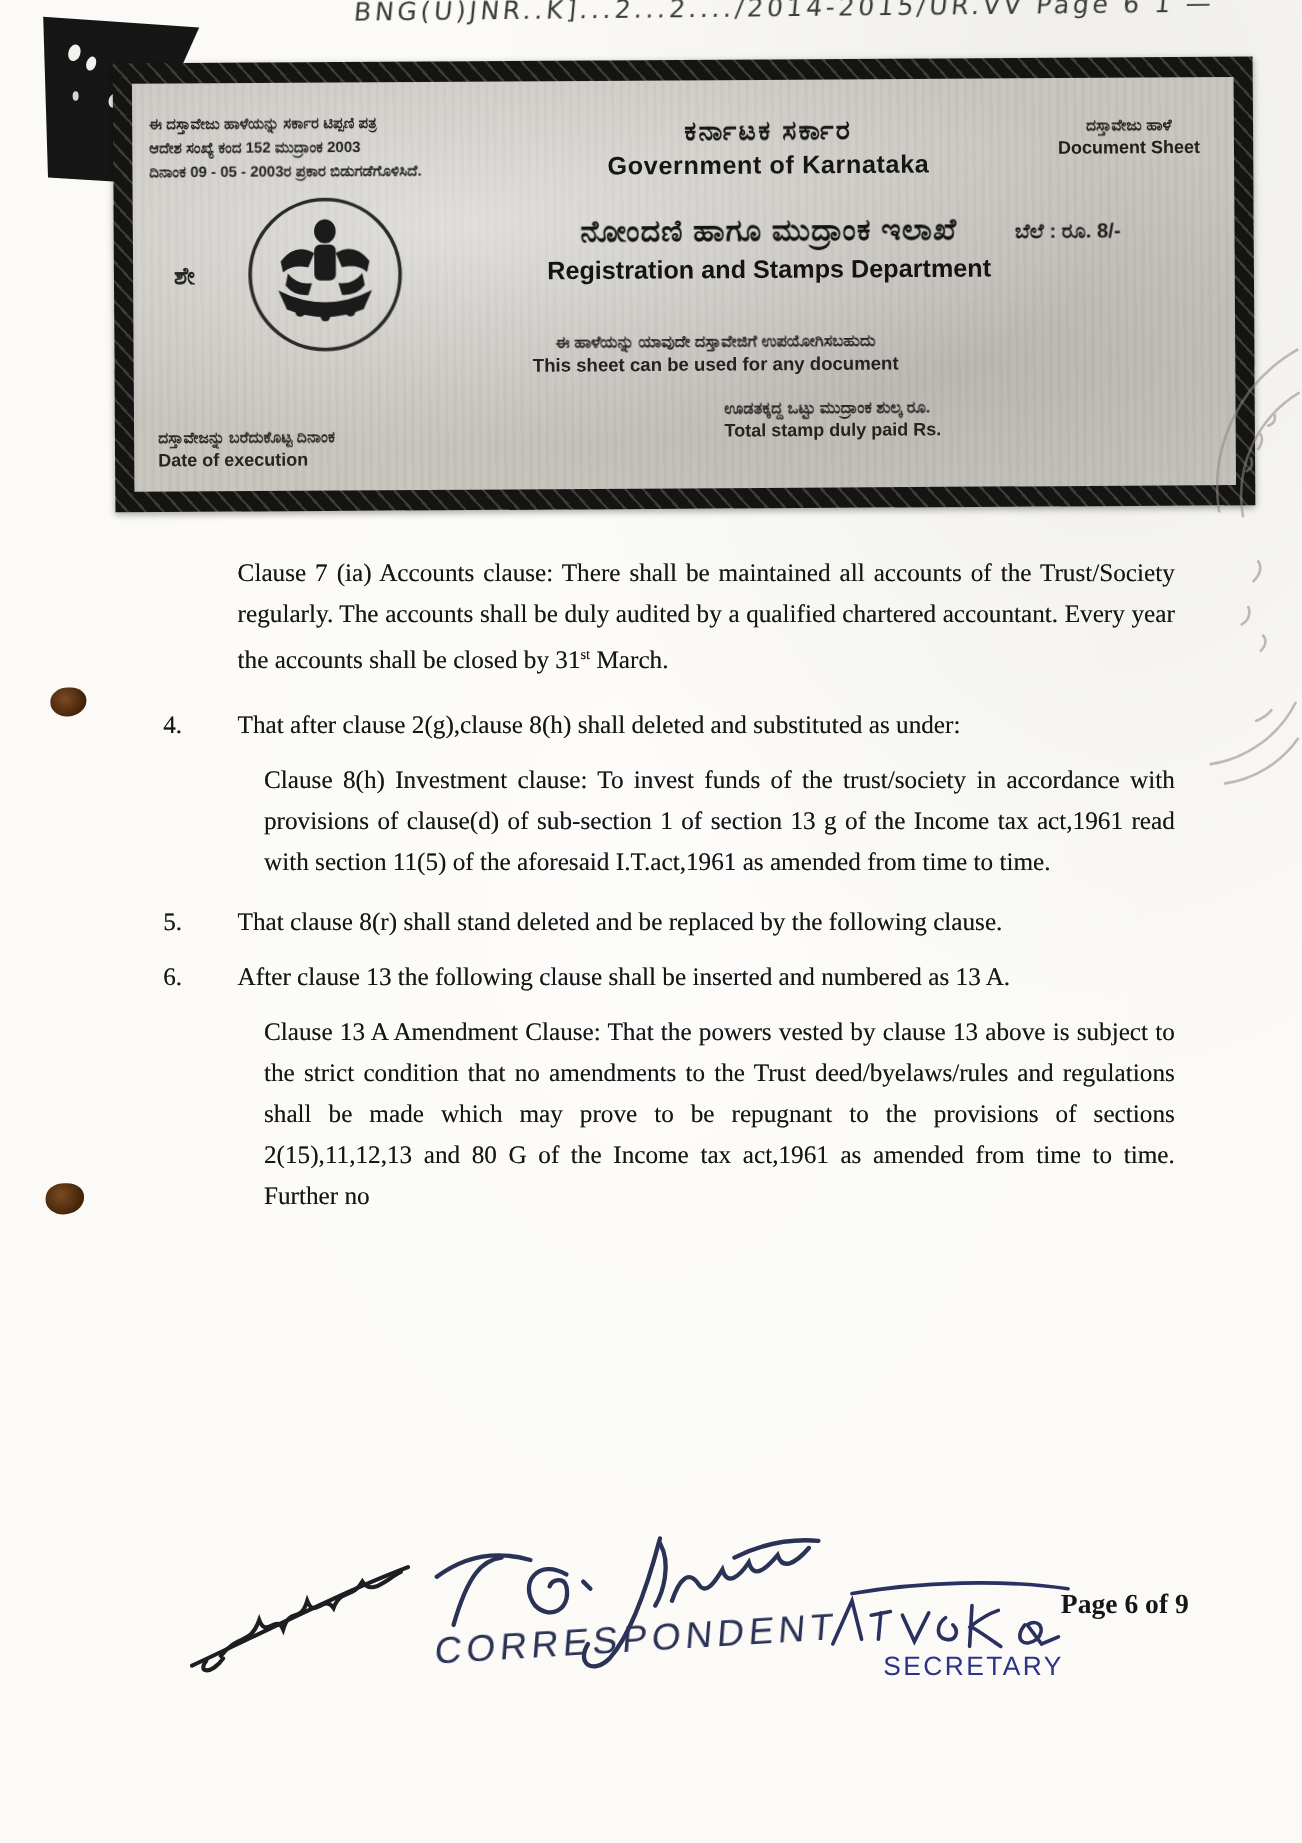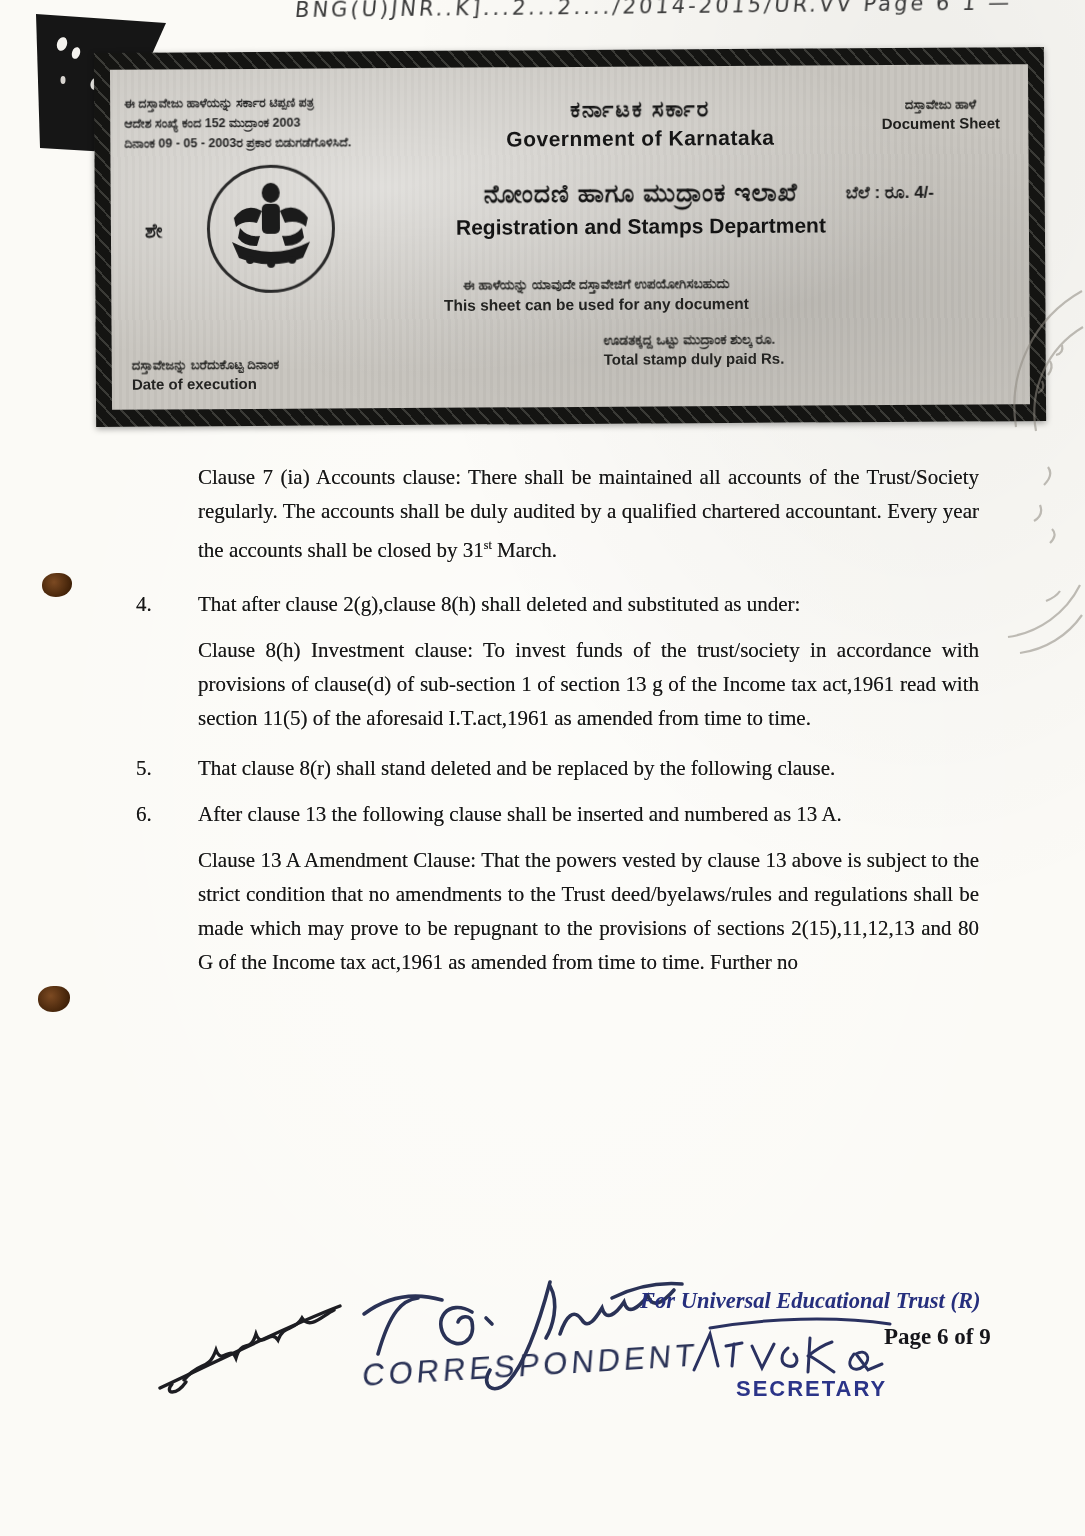--- a/index.html
+++ b/index.html
@@ -96,21 +96,21 @@
 
   
   .document-body{
     position:absolute;left:136px;top:460px;width:843px;
     font-size:21px;line-height:34px;color:#161616;
     text-shadow:0 0 .5px rgba(0,0,0,.55);
   }
   .para{margin:0 0 20px 62px;text-align:justify;}
   .item{display:grid;grid-template-columns:62px 1fr;margin-bottom:12px;}
   .item .head{text-align:justify;}
-  .sub{margin:0 0 16px 62px;text-align:justify;}
+  .sub{margin:0 0 16px 84px;text-align:justify;}
   sup{font-size:12px;}
 
   
   .blob{position:absolute;border-radius:52% 46% 58% 50%;
     background:radial-gradient(circle at 40% 38%, #7c4a22, #432309 70%, #331804);
     filter:blur(.4px);}
   .blob1{left:42px;top:573px;width:30px;height:24px;}
   .blob2{left:38px;top:986px;width:32px;height:26px;}
 
   
@@ -124,21 +124,21 @@
     transform:rotate(-3.5deg) skewX(-8deg);letter-spacing:4px;filter:blur(.3px);
   }
   .trust-stamp{
     position:absolute;left:640px;top:1288px;width:410px;
     font-family:"Liberation Serif",serif;font-style:italic;font-weight:bold;
     font-size:22.5px;color:#262f7d;filter:blur(.25px);
   }
   .sig-secretary{position:absolute;left:686px;top:1314px;width:215px;height:68px;}
   .secretary-label{
     position:absolute;left:736px;top:1376px;
-    font-family:"Liberation Sans",sans-serif;font-weight:bold;font-size:22px;
+    font-family:"Liberation Sans",sans-serif;font-weight:normal;font-size:22px;
     color:#2b3488;letter-spacing:2px;filter:blur(.3px);
   }
   .page-label{
     position:absolute;left:884px;top:1324px;
     font-family:"Liberation Serif",serif;font-weight:bold;font-size:23px;color:#15151a;
   }
 </style>
 </head>
 <body>
 
@@ -172,21 +172,21 @@
       <div class="docsheet">
         <div class="l1 kn">ದಸ್ತಾವೇಜು ಹಾಳೆ</div>
         <div class="l2">Document Sheet</div>
       </div>
 
       <div class="dept-center">
         <div class="dept-kn kn">ನೋಂದಣಿ ಹಾಗೂ ಮುದ್ರಾಂಕ ಇಲಾಖೆ</div>
         <div class="dept-en">Registration and Stamps Department</div>
       </div>
 
-      <div class="price kn">ಬೆಲೆ : ರೂ. 4/-</div>
+      <div class="price kn">ಬೆಲೆ : ರೂ. 8/-</div>
 
       <div class="she-char kn">ಶೇ</div>
 
       <svg class="emblem" viewBox="0 0 122 122">
         <g fill="#1b1b1b">
           <ellipse cx="61" cy="25" rx="9" ry="10"></ellipse>
           <rect x="55" y="18" width="3" height="14"></rect>
           <rect x="64" y="18" width="3" height="14"></rect>
           <path d="M24,50 q12,-16 28,-7 l-5,12 q-13,-3 -21,4 z"></path>
           <path d="M98,50 q-12,-16 -28,-7 l5,12 q13,-3 21,4 z"></path>
@@ -269,21 +269,20 @@
       <path d="M344,42 L350,48"></path>
       <path d="M408,6 C398,44 384,86 366,106 C352,120 338,110 348,94"></path>
       <path d="M408,10 C418,28 410,52 404,62"></path>
       <path d="M418,58 C424,40 432,32 440,44 C446,54 454,42 460,32 C464,46 474,38 482,26 C486,40 496,32 506,20 C510,32 520,28 532,14"></path>
       <path d="M470,22 C494,10 516,6 540,8"></path>
     </g>
   </svg>
 
   <div class="correspondent">CORRESPONDENT</div>
 
-  <div class="trust-stamp">For Universal Educational Trust (R)</div>
 
   <svg class="sig-secretary" viewBox="0 0 215 68" fill="none" stroke="#2a3160" stroke-width="3" stroke-linecap="round">
     <path d="M24,14 C80,4 150,2 204,10"></path>
     <path d="M8,56 L24,20 L32,52"></path>
     <path d="M48,30 L46,52 M40,32 L56,29"></path>
     <path d="M66,32 L76,54 L88,30"></path>
     <path d="M102,34 C94,40 94,50 102,52 C110,54 114,46 108,40"></path>
     <path d="M124,24 L122,58 M122,42 C132,34 140,30 146,28 M124,42 C134,48 142,54 148,58"></path>
     <path d="M168,40 C158,52 168,60 178,52 C186,44 180,34 170,40 L182,56 L196,50"></path>
   </svg>

